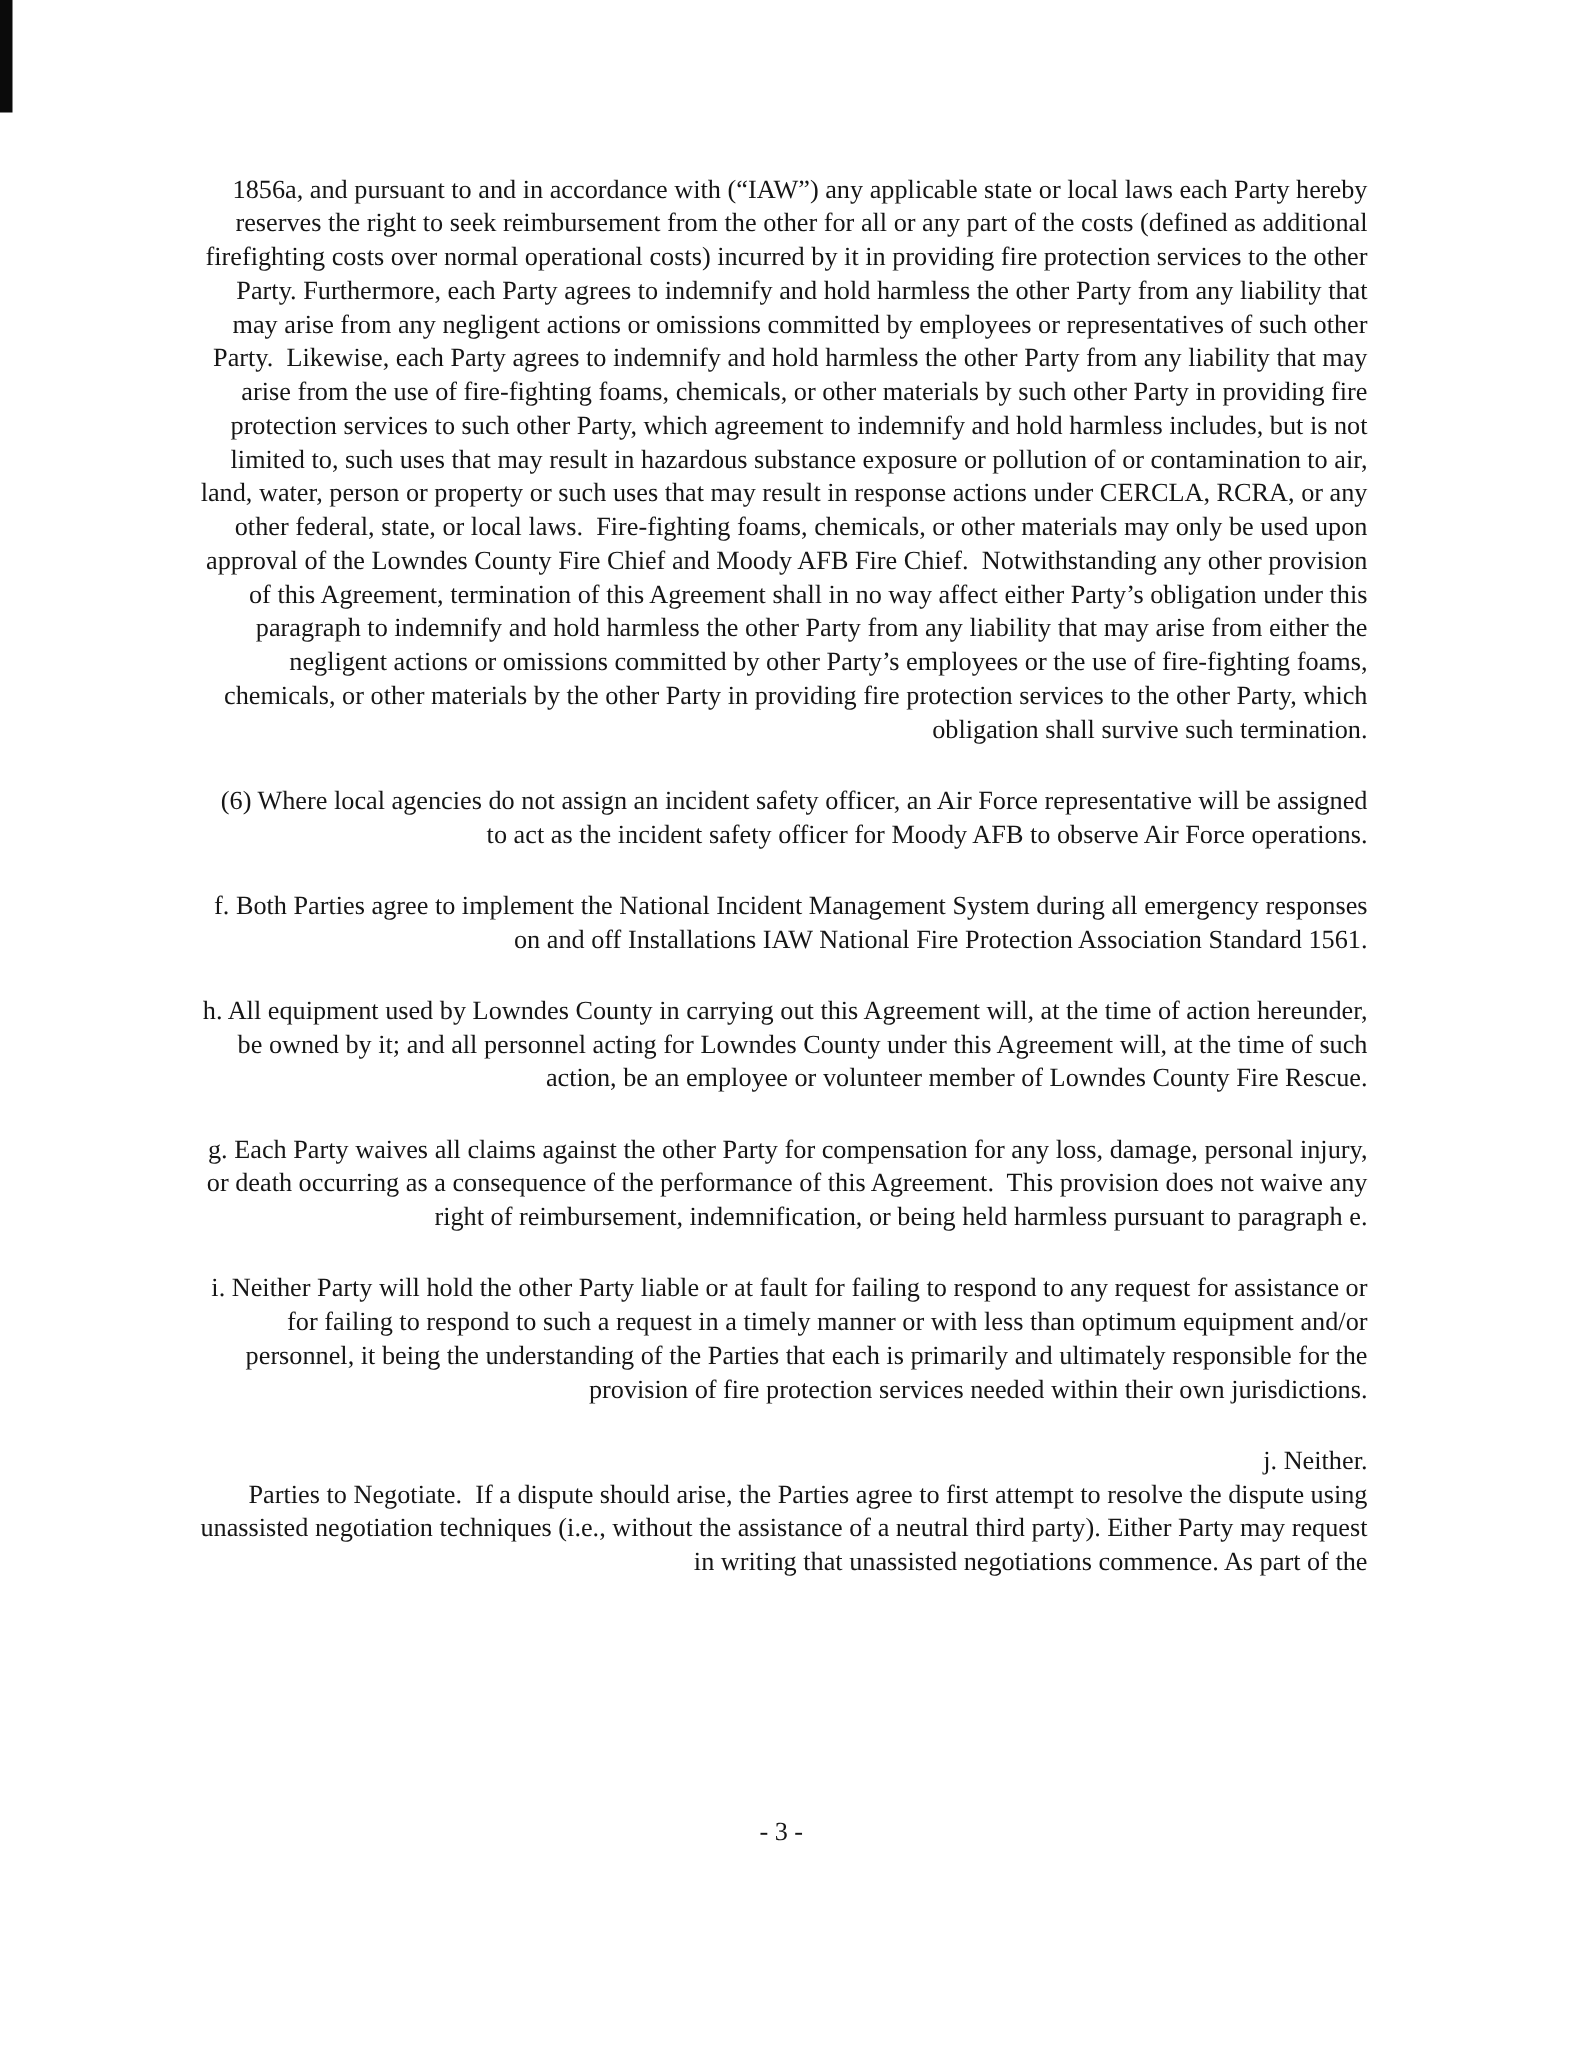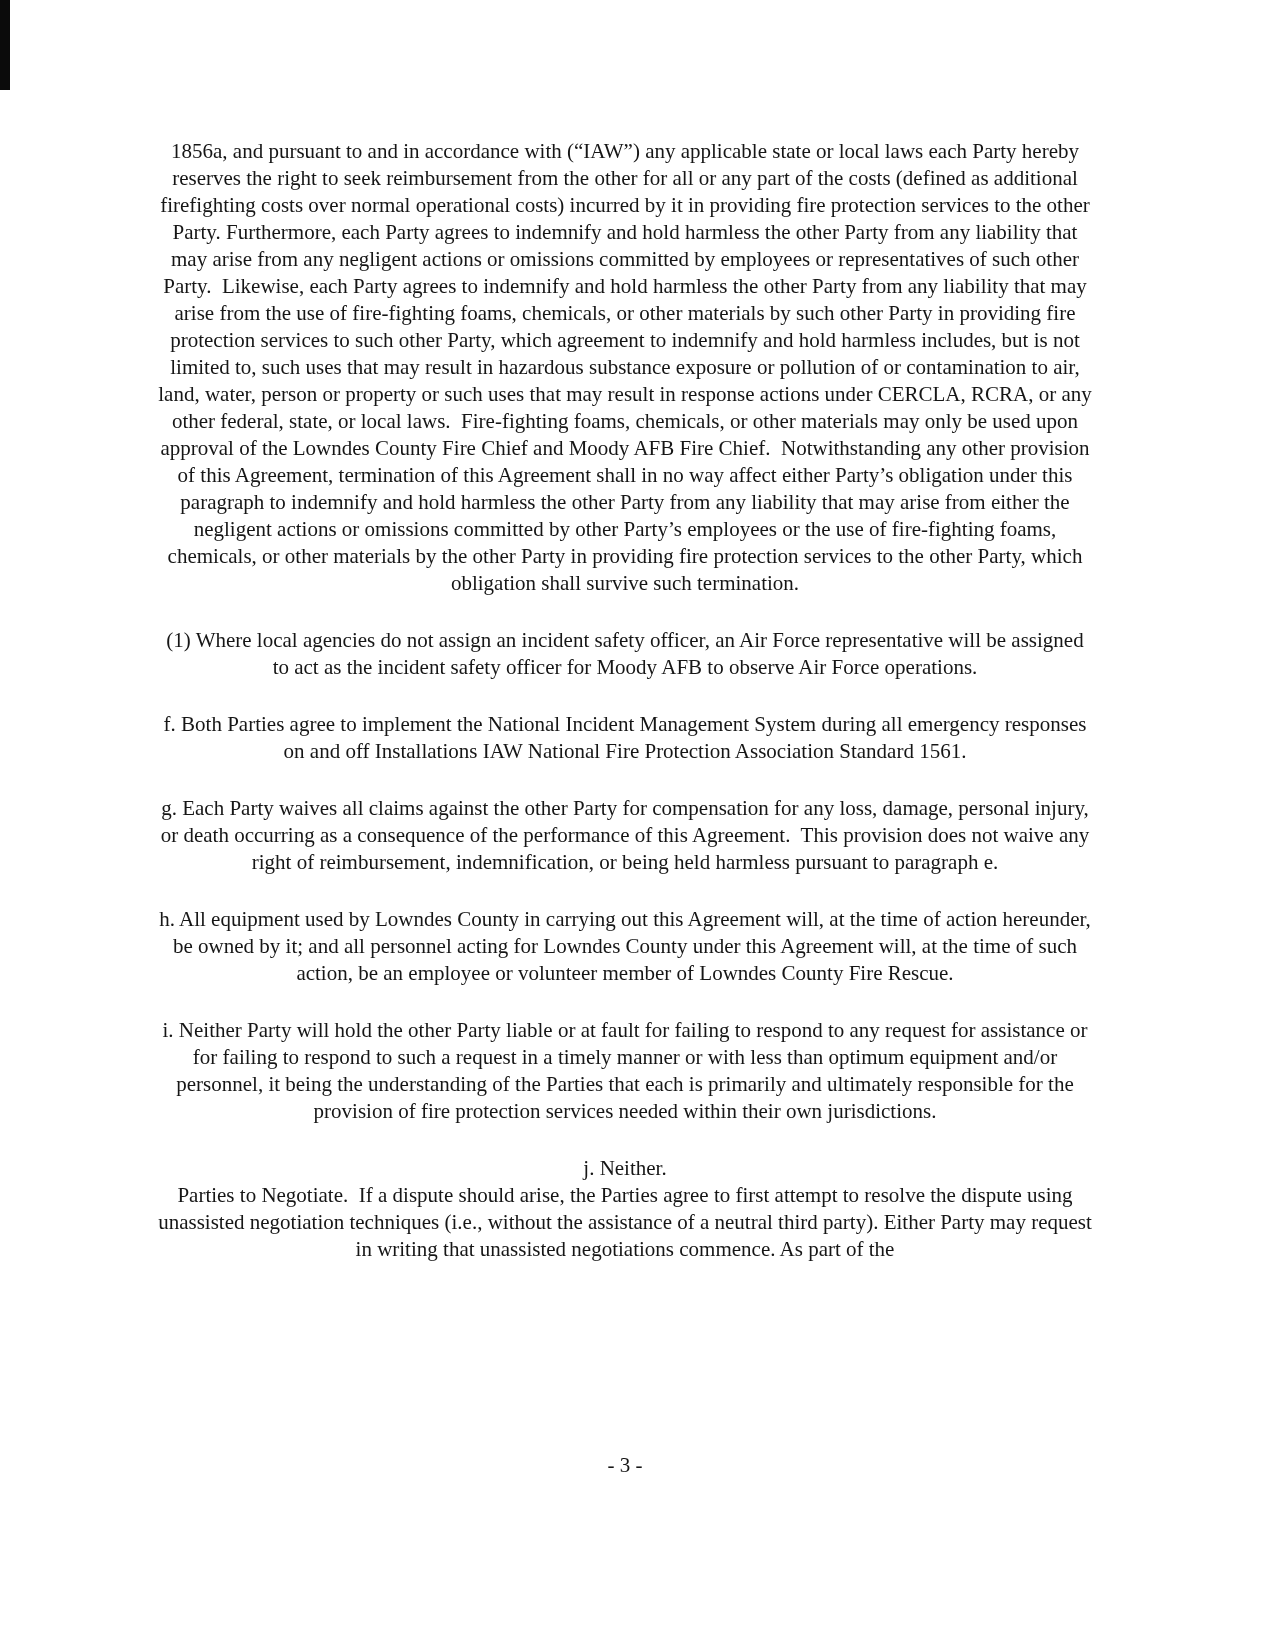--- a/index.html
+++ b/index.html
@@ -20,21 +20,21 @@
     height: 90px;
     background: #0b0b0b;
   }
   .content {
     position: absolute;
     left: 156px;
     top: 138px;
     width: 938px;
     font-size: 21px;
     line-height: 27px;
-    text-align: center;
+    text-align: right;
   }
   p.para {
     margin: 0 0 30px 0;
     white-space: pre-wrap;
   }
   .italic { }
   .page-number {
     position: absolute;
     left: 156px;
     top: 1452px;
@@ -46,27 +46,27 @@
 </style>
 </head>
 <body>
 
 <div class="scan-artifact-corner"></div>
 
 <div class="content">
 
   <p class="para">1856a, and pursuant to and in accordance with (“IAW”) any applicable state or local laws each Party hereby reserves the right to seek reimbursement from the other for all or any part of the costs (defined as additional firefighting costs over normal operational costs) incurred by it in providing fire protection services to the other Party. Furthermore, each Party agrees to indemnify and hold harmless the other Party from any liability that may arise from any negligent actions or omissions committed by employees or representatives of such other Party.  Likewise, each Party agrees to indemnify and hold harmless the other Party from any liability that may arise from the use of fire-fighting foams, chemicals, or other materials by such other Party in providing fire protection services to such other Party, which agreement to indemnify and hold harmless includes, but is not limited to, such uses that may result in hazardous substance exposure or pollution of or contamination to air, land, water, person or property or such uses that may result in response actions under CERCLA, RCRA, or any other federal, state, or local laws.  Fire-fighting foams, chemicals, or other materials may only be used upon approval of the Lowndes County Fire Chief and Moody AFB Fire Chief.  Notwithstanding any other provision of this Agreement, termination of this Agreement shall in no way affect either Party’s obligation under this paragraph to indemnify and hold harmless the other Party from any liability that may arise from either the negligent actions or omissions committed by other Party’s employees or the use of fire-fighting foams, chemicals, or other materials by the other Party in providing fire protection services to the other Party, which obligation shall survive such termination.</p>
 
-  <p class="para">(1) Where local agencies do not assign an incident safety officer, an Air Force representative will be assigned to act as the incident safety officer for Moody AFB to observe Air Force operations.</p>
+  <p class="para">(6) Where local agencies do not assign an incident safety officer, an Air Force representative will be assigned to act as the incident safety officer for Moody AFB to observe Air Force operations.</p>
 
   <p class="para"><span>f. Both Parties agree to implement the National Incident Management System during all emergency responses on and off Installations IAW </span><span class="italic">National Fire Protection Association Standard 1561</span><span>.</span></p>
 
+  <p class="para">h. All equipment used by Lowndes County in carrying out this Agreement will, at the time of action hereunder, be owned by it; and all personnel acting for Lowndes County under this Agreement will, at the time of such action, be an employee or volunteer member of Lowndes County Fire Rescue.</p>
+
   <p class="para">g. Each Party waives all claims against the other Party for compensation for any loss, damage, personal injury, or death occurring as a consequence of the performance of this Agreement.  This provision does not waive any right of reimbursement, indemnification, or being held harmless pursuant to paragraph e.</p>
-
-  <p class="para">h. All equipment used by Lowndes County in carrying out this Agreement will, at the time of action hereunder, be owned by it; and all personnel acting for Lowndes County under this Agreement will, at the time of such action, be an employee or volunteer member of Lowndes County Fire Rescue.</p>
 
   <p class="para">i. Neither Party will hold the other Party liable or at fault for failing to respond to any request for assistance or for failing to respond to such a request in a timely manner or with less than optimum equipment and/or personnel, it being the understanding of the Parties that each is primarily and ultimately responsible for the provision of fire protection services needed within their own jurisdictions.</p>
 
   <p class="para"><span>j. Neither.</span><br><span>Parties to Negotiate.  If a dispute should arise, the Parties agree to first attempt to resolve the dispute using unassisted negotiation techniques (i.e., without the assistance of a neutral third party). Either Party may request in writing that unassisted negotiations commence. As part of the</span></p>
 
 </div>
 
 <div class="page-number">- 3 -</div>
 
 </body></html>

